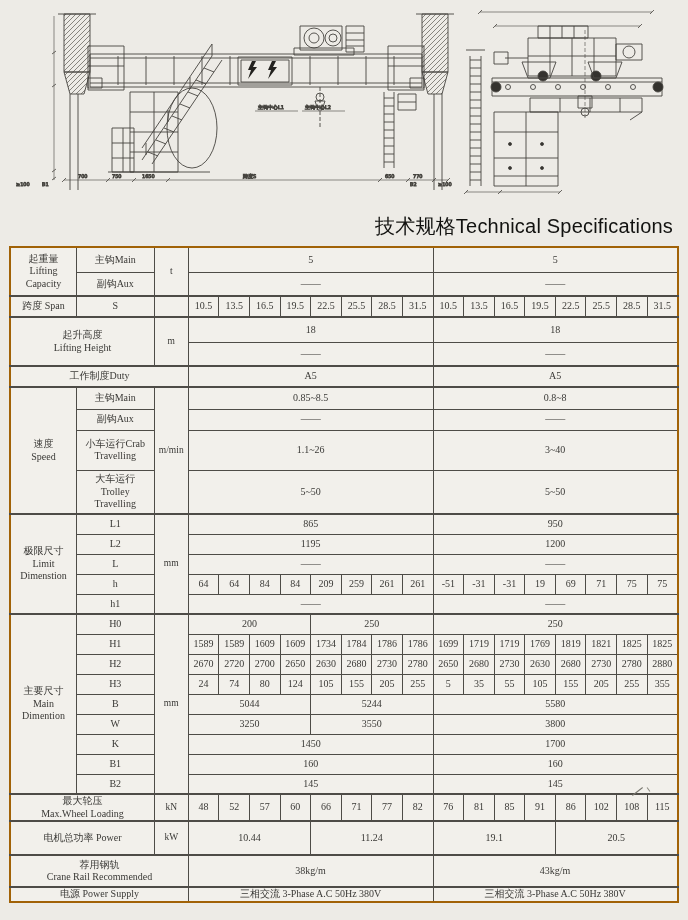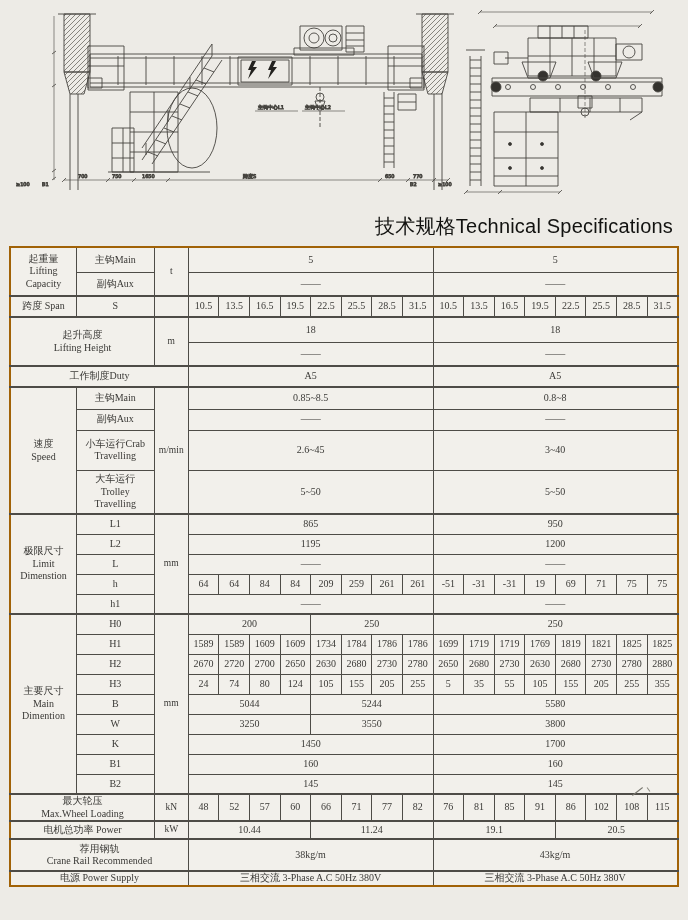--- a/index.html
+++ b/index.html
@@ -260,21 +260,21 @@
           <td colspan="8" class="v">0.8~8</td>
         </tr>
         <tr style="height: 21px;">
           <td class="s">副钩Aux</td>
           <td colspan="8" class="v">——</td>
           <td colspan="8" class="v">——</td>
         </tr>
         <tr style="height: 40px;">
           <td class="s">小车运行Crab
 Travelling</td>
-          <td colspan="8" class="v">2.6~45</td>
+          <td colspan="8" class="v">1.1~26</td>
           <td colspan="8" class="v">3~40</td>
         </tr>
         <tr style="height: 44px; border-radius: 15px;">
           <td class="s">大车运行
 Trolley
 Travelling</td>
           <td colspan="8" class="v">5~50</td>
           <td colspan="8" class="v">5~50</td>
         </tr>
         <tr class="sec" style="height: 20px;">
@@ -428,21 +428,21 @@
           <td class="v">82</td>
           <td class="v">76</td>
           <td class="v">81</td>
           <td class="v">85</td>
           <td class="v">91</td>
           <td class="v">86</td>
           <td class="v">102</td>
           <td class="v">108</td>
           <td class="v">115</td>
         </tr>
-        <tr class="sec" style="height: 18px;">
+        <tr class="sec" style="height: 34px;">
           <td colspan="2" class="g">电机总功率 Power</td>
           <td class="u">kW</td>
           <td colspan="4" class="v">10.44</td>
           <td colspan="4" class="v">11.24</td>
           <td colspan="4" class="v">19.1</td>
           <td colspan="4" class="v">20.5</td>
         </tr>
         <tr class="sec" style="height: 32px;">
           <td colspan="3" class="g">荐用钢轨
 Crane Rail Recommended</td>

